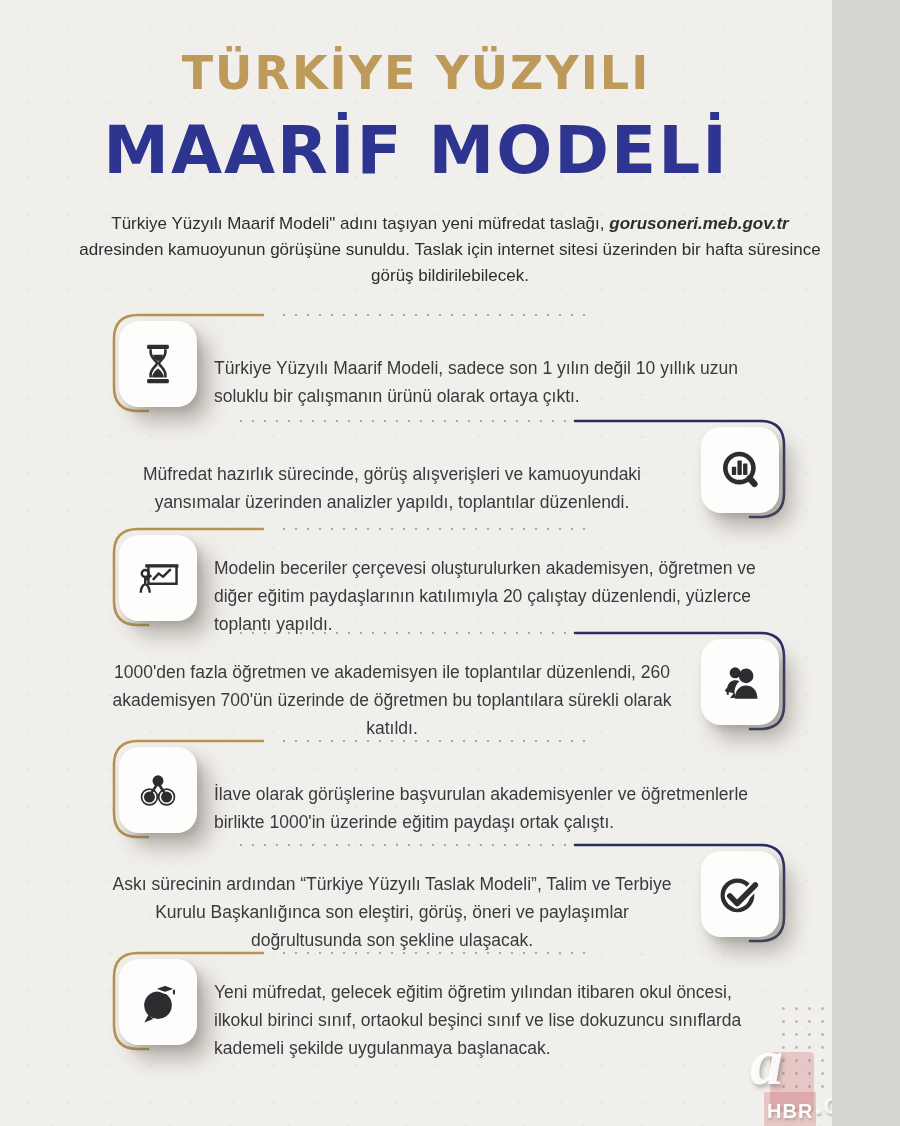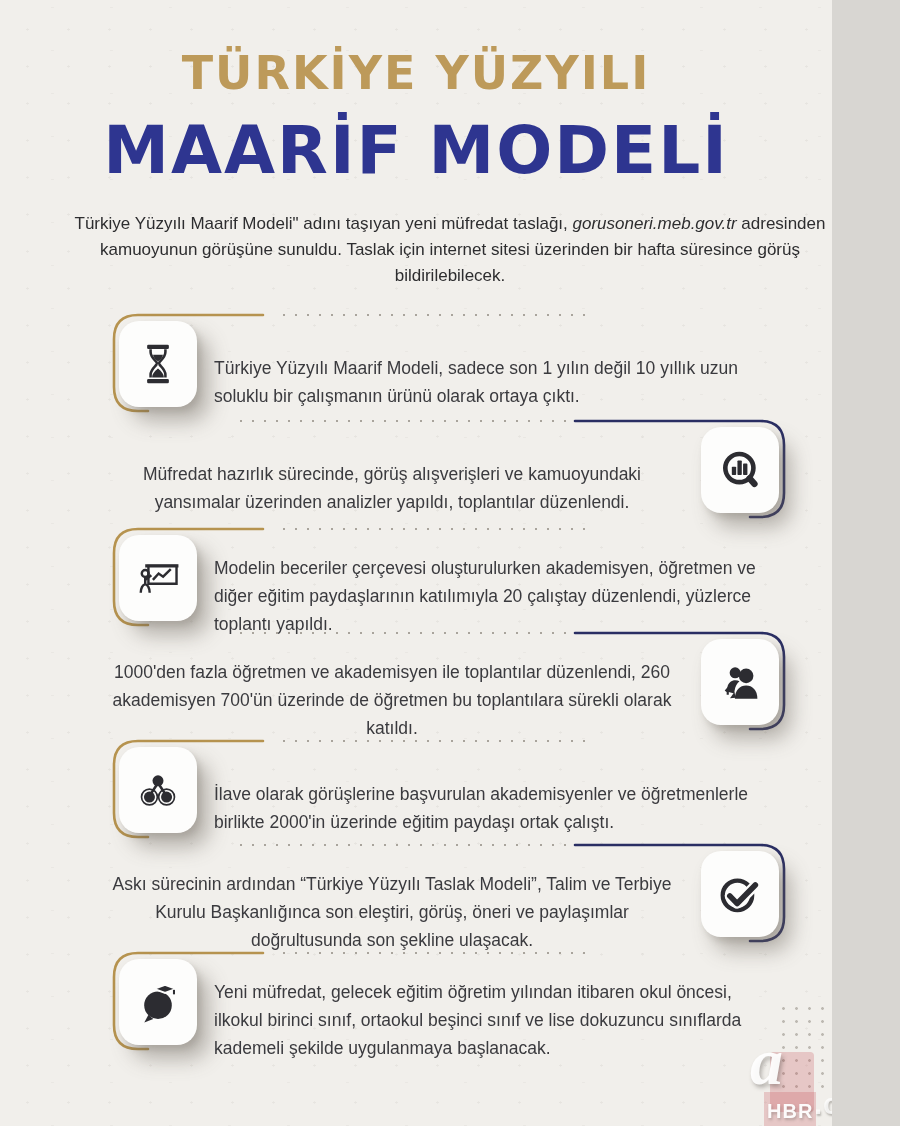--- a/index.html
+++ b/index.html
@@ -10,21 +10,21 @@
                          radial-gradient(rgba(90,85,75,.05) 1px,transparent 1.3px);
         background-size:41px 37px,59px 43px;background-position:7px 11px,23px 29px;}
   .title1{position:absolute;top:46px;left:0;width:100%;text-align:center;
         font-family:"DejaVu Sans",sans-serif;font-weight:bold;font-size:46px;
         letter-spacing:2px;color:#bd9a5a;}
   .title2{position:absolute;top:94px;left:0;width:100%;text-align:center;
         font-family:"DejaVu Sans",sans-serif;font-weight:bold;font-size:66px;
         letter-spacing:2px;color:#2e3590;margin-top:18px;}
   .intro{position:absolute;top:194px;left:70px;width:760px;text-align:center;
         font-size:17px;line-height:26px;color:#2d2d2f;}
-  .intro .bold{font-weight:normal;font-style:italic;text-align:right;}
+  .intro .bold{font-weight:bold;font-style:italic;text-align:right;}
   .row{position:absolute;left:110px;width:678px;height:102px;}
   .r1{top:313px}.r2{top:419px}.r3{top:527px}.r4{top:631px}
   .r5{top:739px}.r6{top:843px}.r7{top:951px}
   .outline{position:absolute;inset:0;width:100%;height:100%;}
   .dots{position:absolute;top:1px;height:2px;
         background-image:repeating-linear-gradient(90deg,#a9a49c 0 2px,transparent 2px 12px);}
   .row.left .dots{left:173px;width:312px;}
   .row.right .dots{left:130px;width:333px;}
   .tile{position:absolute;top:8px;width:78px;height:86px;background:#fdfdfc;border-radius:20px;
         box-shadow:12px 14px 20px rgba(100,94,84,.42),3px 4px 6px rgba(100,94,84,.18);
@@ -150,21 +150,21 @@
     <div class="tile">
       <svg viewBox="0 0 36 36">
         <path d="M18 12.5l-6 9M18 12.5l6 9" stroke="#2c2c31" stroke-width="2" fill="none"></path>
         <circle cx="18" cy="10.8" r="4.3" fill="#2c2c31"></circle>
         <circle cx="11.3" cy="23.5" r="4.3" fill="#2c2c31"></circle>
         <circle cx="24.7" cy="23.5" r="4.3" fill="#2c2c31"></circle>
         <circle cx="11.3" cy="23.5" r="6.2" fill="none" stroke="#2c2c31" stroke-width="1.3"></circle>
         <circle cx="24.7" cy="23.5" r="6.2" fill="none" stroke="#2c2c31" stroke-width="1.3"></circle>
       </svg>
     </div>
-    <p class="cardtext">İlave olarak görüşlerine başvurulan akademisyenler ve öğretmenlerle birlikte 2000'in üzerinde eğitim paydaşı ortak çalıştı.</p>
+    <p class="cardtext">İlave olarak görüşlerine başvurulan akademisyenler ve öğretmenlerle birlikte 1000'in üzerinde eğitim paydaşı ortak çalıştı.</p>
   </div>
 
   <div class="row right r6">
     <svg class="outline" viewBox="0 0 678 102">
       <path d="M465 2 H650 Q674 2 674 26 V74 Q674 98 650 98 H640" fill="none" stroke="#2a2e63" stroke-width="2.6" stroke-linecap="round"></path>
     </svg>
     <div class="dots"></div>
     <div class="tile">
       <svg viewBox="0 0 36 36">
         <circle cx="16" cy="19" r="11.5" fill="none" stroke="#2c2c31" stroke-width="3.4"></circle>

